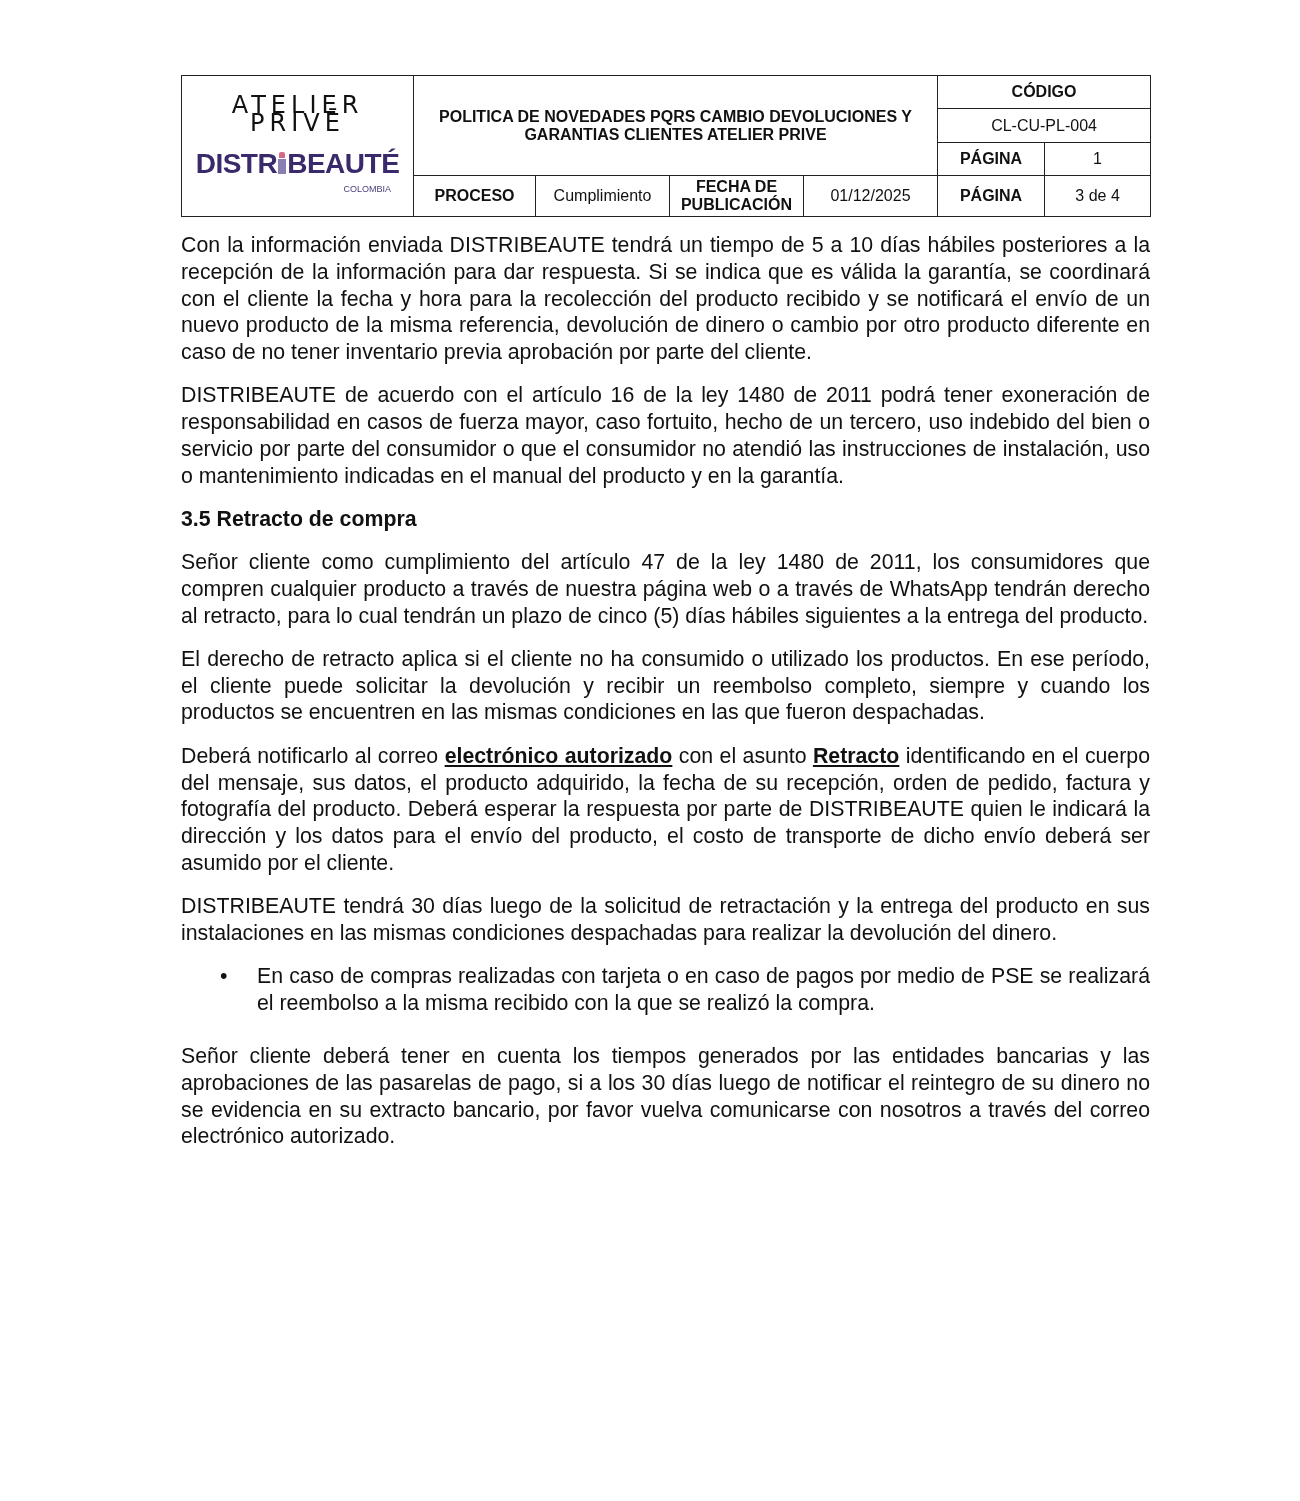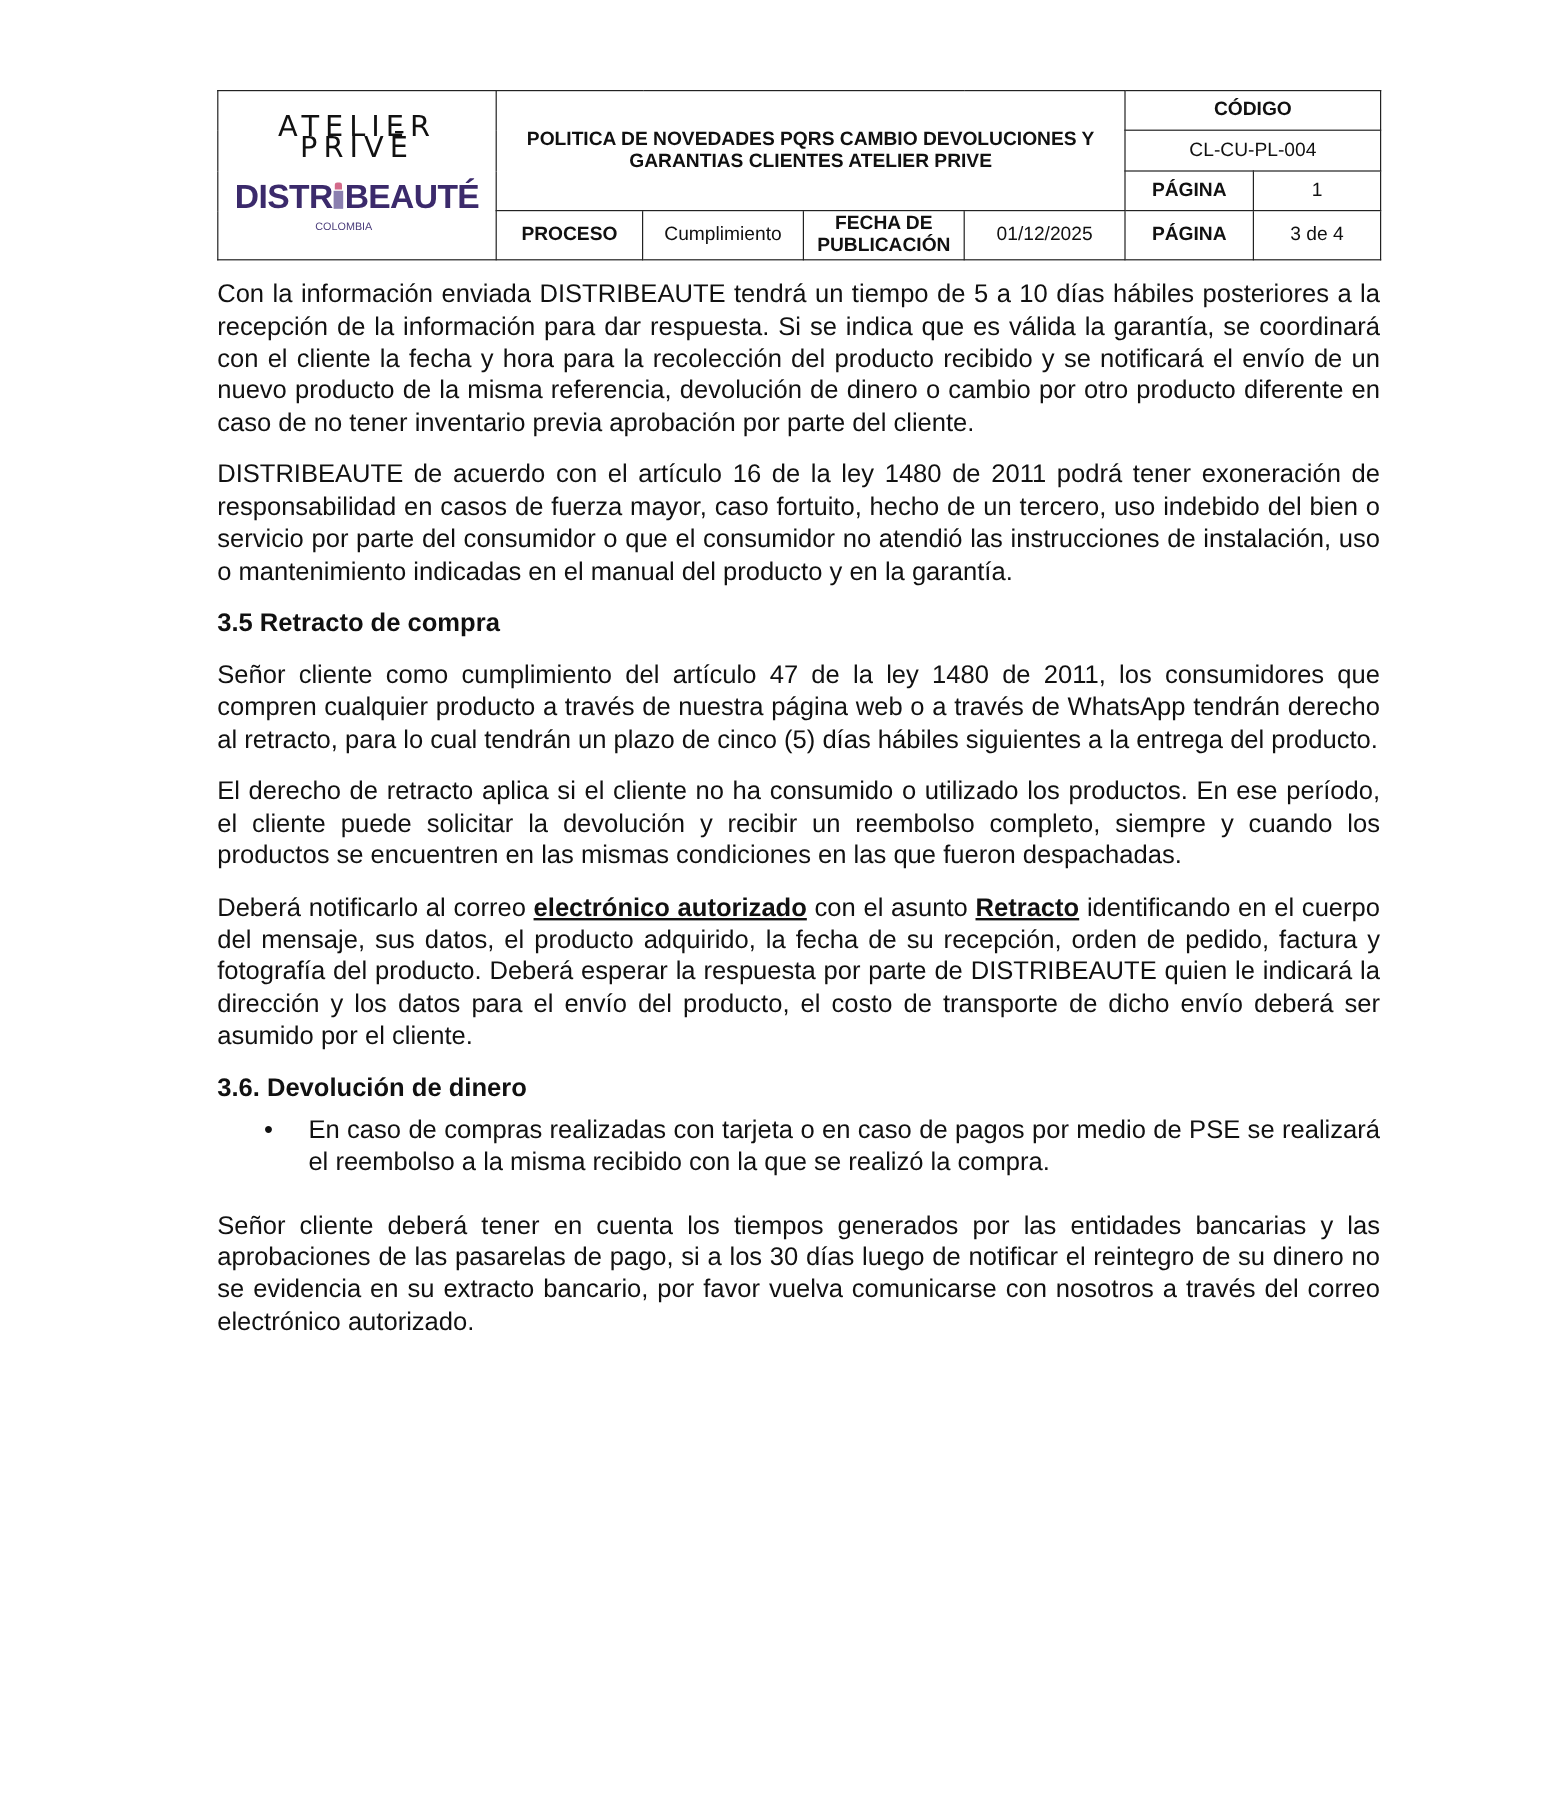--- a/index.html
+++ b/index.html
@@ -22,21 +22,21 @@
       color: #111; font-weight: normal; margin-top: 2px;
     }
     .logo-distri {
       font-family: Liberation Sans, sans-serif; font-weight: bold; font-size: 28px;
       color: #3b2a6b; letter-spacing: -0.5px; margin-top: 18px; line-height: 28px;
     }
     .lipstick { display: inline-block; width: 8px; height: 22px; position: relative; vertical-align: -1px; margin: 0 1px; }
     .lipstick .tip { position: absolute; left: 1px; top: 0; width: 6px; height: 6px; background: #d36a8a; border-radius: 2px 2px 0 0; }
     .lipstick .body { position: absolute; left: 0; top: 7px; width: 8px; height: 15px; background: #8a7fb0; }
     .logo-colombia {
-      font-size: 9px; color: #4a3c7a; text-align: center; padding-right: 22px; margin-top: 2px;
+      font-size: 9px; color: #4a3c7a; text-align: right; padding-right: 22px; margin-top: 2px;
     }
     .title-cell { font-weight: bold; font-size: 16px; line-height: 20px; }
     .content {
       position: absolute; left: 181px; top: 232px; width: 969px;
       font-size: 21.3px; line-height: 26.8px; color: #111;
     }
     .content p { margin: 0 0 16.5px 0; text-align: justify; }
     .content h3 { margin: 0 0 16px 0; font-size: 21.3px; font-weight: bold; line-height: 26.8px; }
     .content h3.tight { margin-bottom: 8px; }
     .uline { font-weight: bold; text-decoration: underline; }
@@ -86,18 +86,18 @@
 </tbody>
   </table>
 
 <div class="content">
   <p>Con la información enviada DISTRIBEAUTE tendrá un tiempo de 5 a 10 días hábiles posteriores a la recepción de la información para dar respuesta. Si se indica que es válida la garantía, se coordinará con el cliente la fecha y hora para la recolección del producto recibido y se notificará el envío de un nuevo producto de la misma referencia, devolución de dinero o cambio por otro producto diferente en caso de no tener inventario previa aprobación por parte del cliente.</p>
   <p>DISTRIBEAUTE de acuerdo con el artículo 16 de la ley 1480 de 2011 podrá tener exoneración de responsabilidad en casos de fuerza mayor, caso fortuito, hecho de un tercero, uso indebido del bien o servicio por parte del consumidor o que el consumidor no atendió las instrucciones de instalación, uso o mantenimiento indicadas en el manual del producto y en la garantía.</p>
   <h3>3.5 Retracto de compra</h3>
   <p>Señor cliente como cumplimiento del artículo 47 de la ley 1480 de 2011, los consumidores que compren cualquier producto a través de nuestra página web o a través de WhatsApp tendrán derecho al retracto, para lo cual tendrán un plazo de cinco (5) días hábiles siguientes a la entrega del producto.</p>
   <p>El derecho de retracto aplica si el cliente no ha consumido o utilizado los productos. En ese período, el cliente puede solicitar la devolución y recibir un reembolso completo, siempre y cuando los productos se encuentren en las mismas condiciones en las que fueron despachadas.</p>
   <p><span>Deberá notificarlo al correo </span><span class="uline">electrónico autorizado</span><span> con el asunto </span><span class="uline-italic">Retracto</span><span> identificando en el cuerpo del mensaje, sus datos, el producto adquirido, la fecha de su recepción, orden de pedido, factura y fotografía del producto. Deberá esperar la respuesta por parte de DISTRIBEAUTE quien le indicará la dirección y los datos para el envío del producto, el costo de transporte de dicho envío deberá ser asumido por el cliente.</span></p>
-  <h3 class="tight">3.6. Devolución de dinero</h3>
+  <p>DISTRIBEAUTE tendrá 30 días luego de la solicitud de retractación y la entrega del producto en sus instalaciones en las mismas condiciones despachadas para realizar la devolución del dinero.</p>
   <ul class="bullet-list">
     <li><span class="bullet-dot">•</span><span>En caso de compras realizadas con tarjeta o en caso de pagos por medio de PSE se realizará el reembolso a la misma recibido con la que se realizó la compra.</span></li>
   </ul>
   <p>Señor cliente deberá tener en cuenta los tiempos generados por las entidades bancarias y las aprobaciones de las pasarelas de pago, si a los 30 días luego de notificar el reintegro de su dinero no se evidencia en su extracto bancario, por favor vuelva comunicarse con nosotros a través del correo electrónico autorizado.</p>
 </div>
 
 </body></html>

